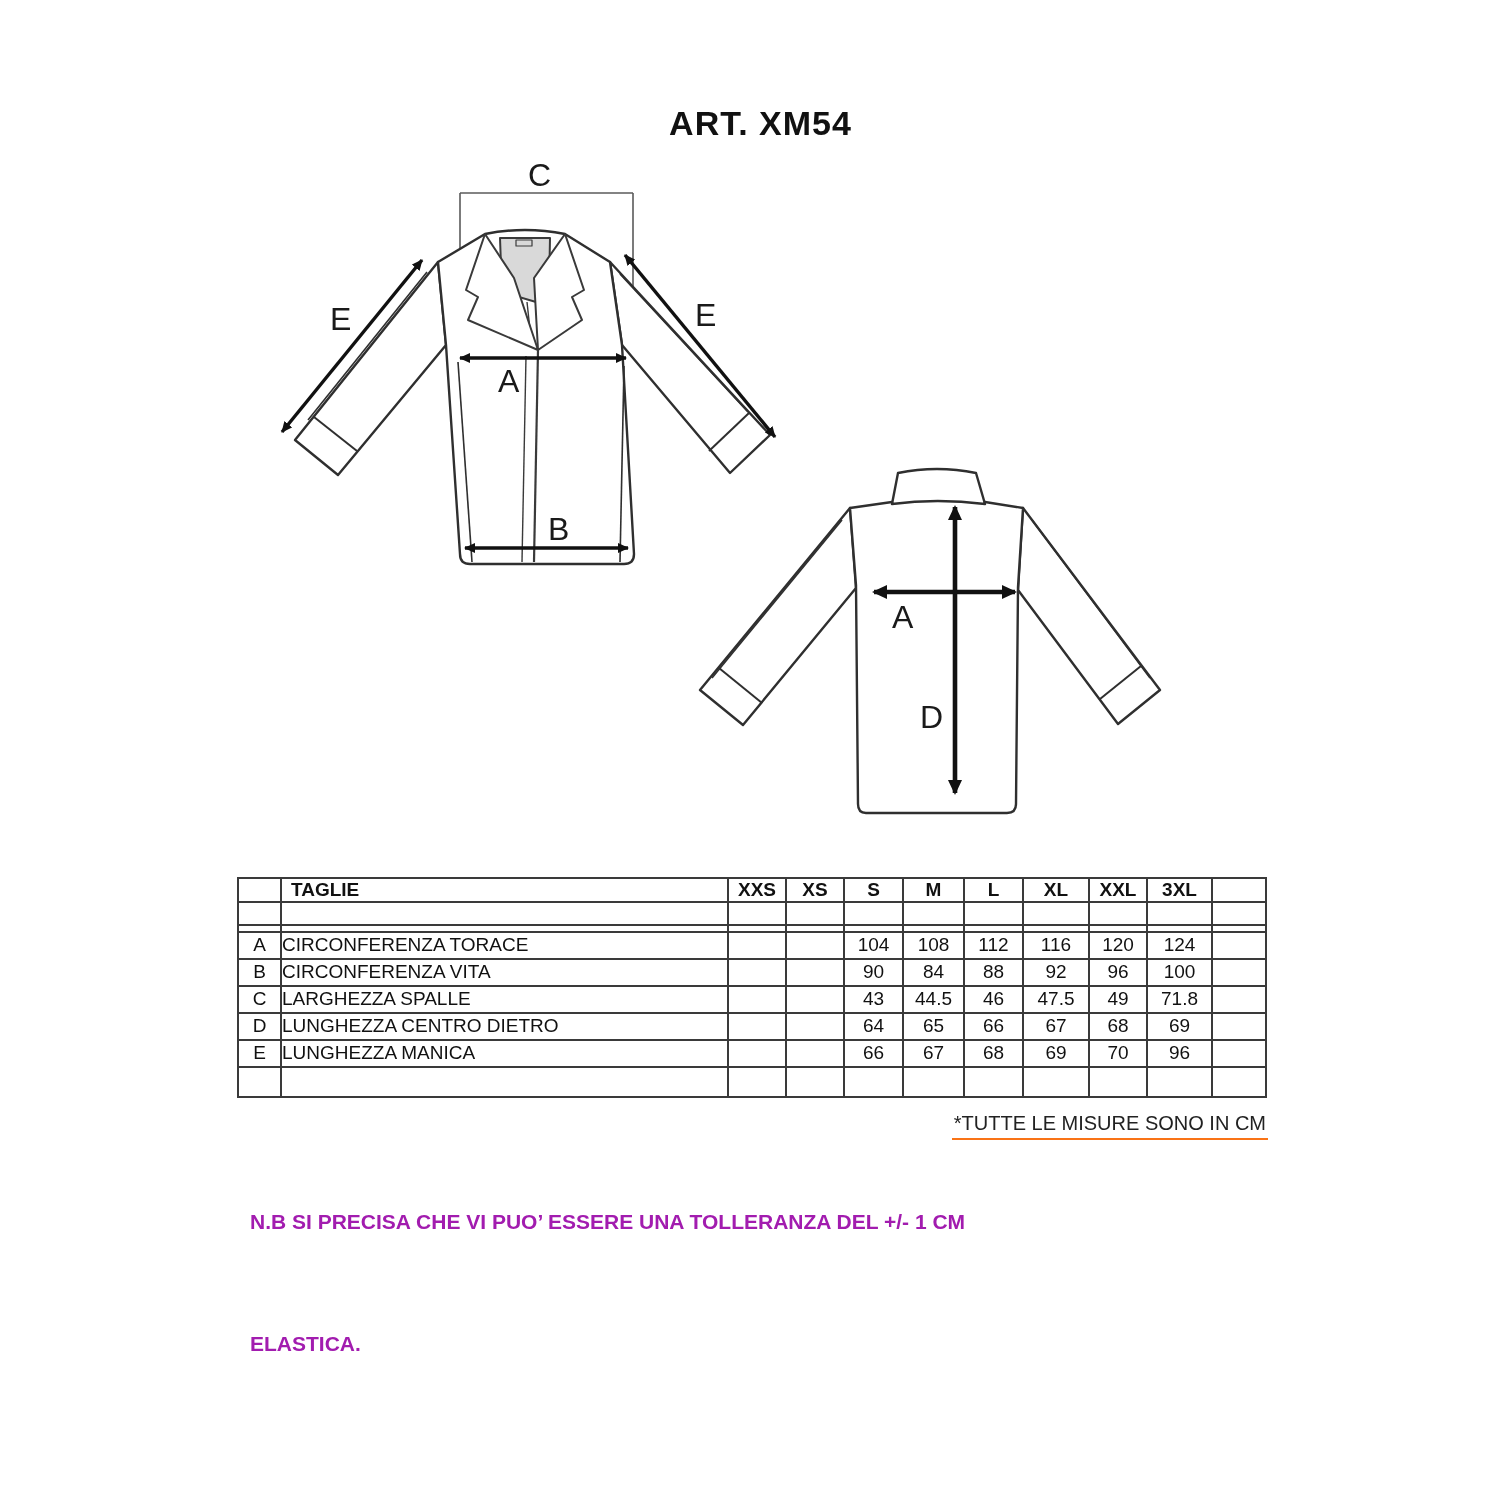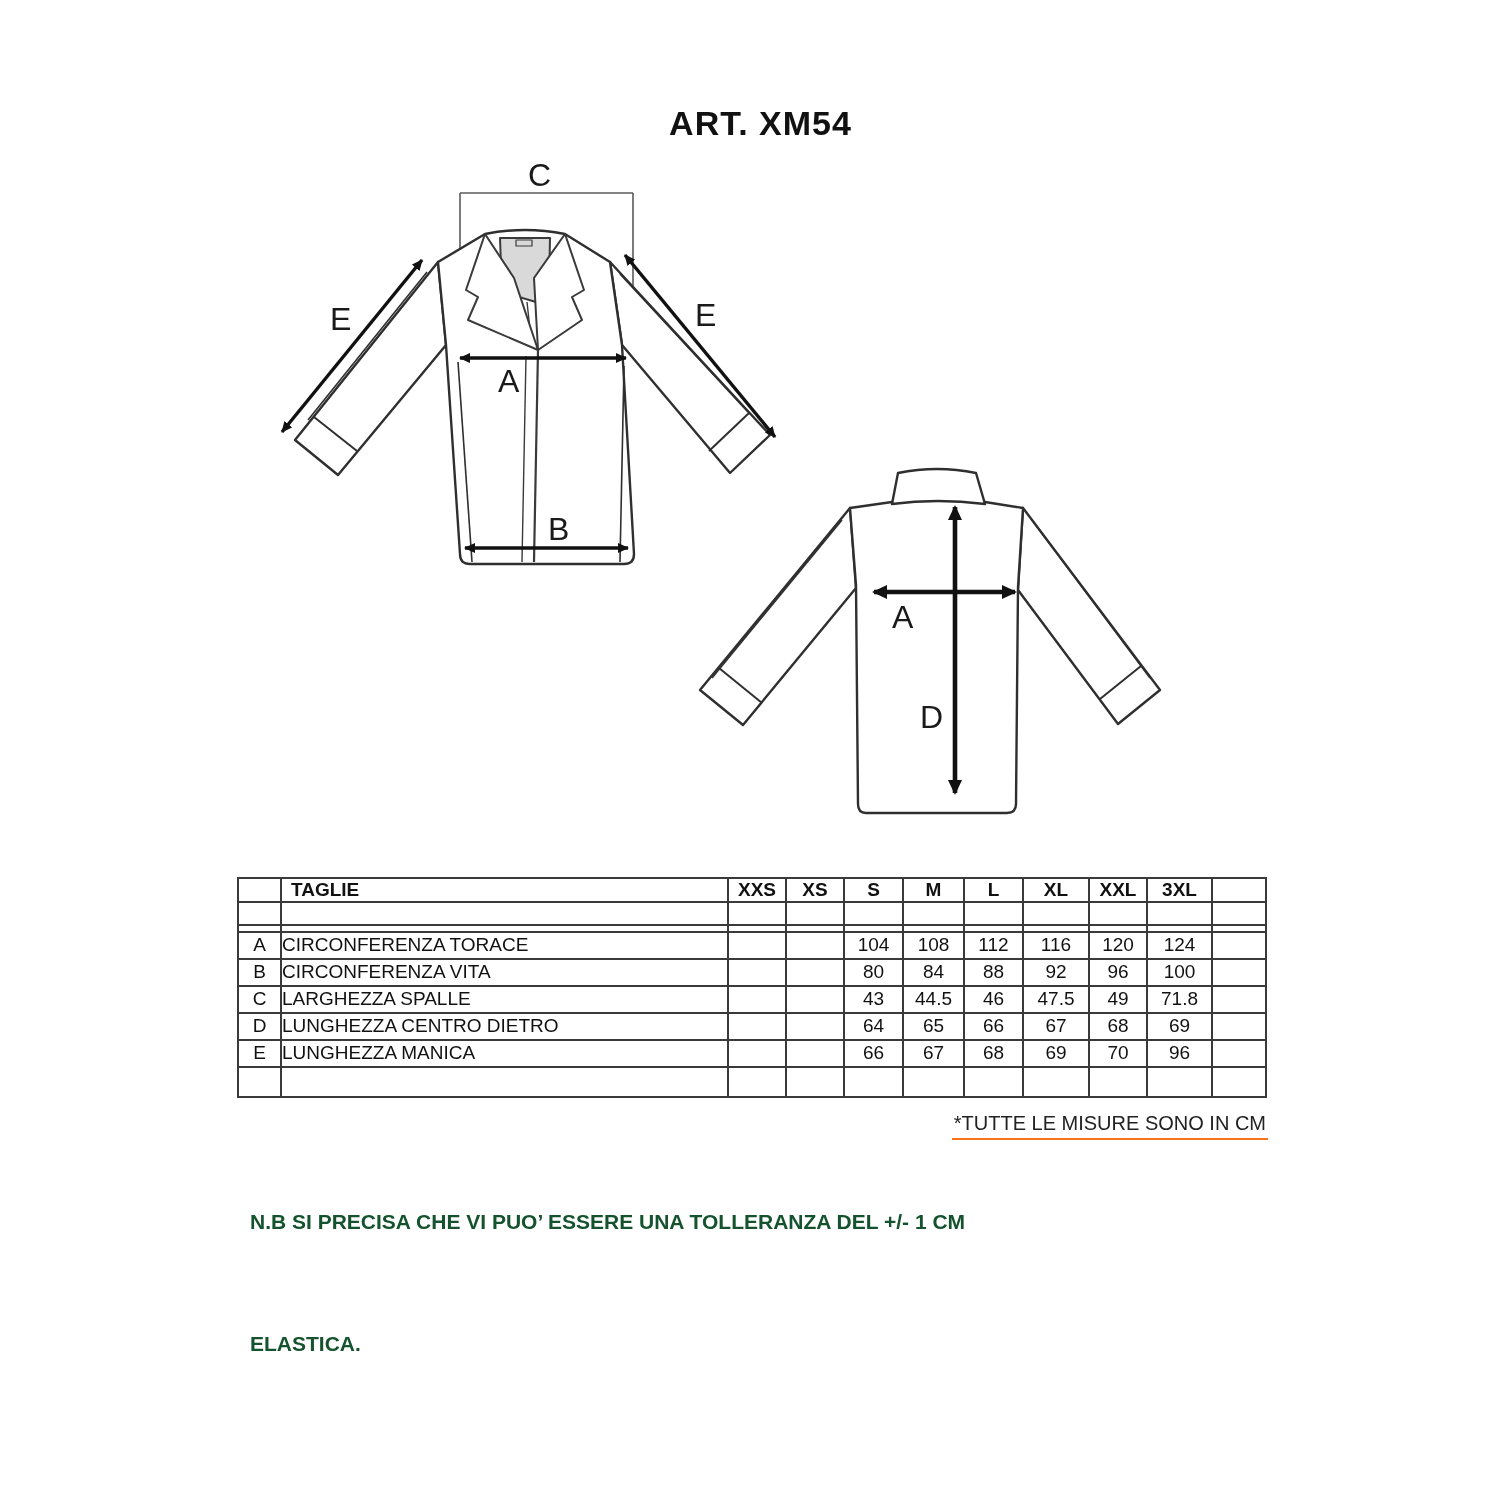--- a/index.html
+++ b/index.html
@@ -31,21 +31,21 @@
   tr.r-blank2{height:30px;}
   td.c-letter{text-align:center;}
   td.c-label{text-align:left;padding-left:9px;margin-top:37px;}
   td.c-val{text-align:center;}
 
   .units-footnote{
     position:absolute;top:1112px;right:237px;
     font-size:20px;color:#222;padding:0 2px 3px 2px;
     border-bottom:2px solid #f97316;
   }
-  .note{position:absolute;left:250px;font-size:21px;font-weight:bold;color:#14532d;}
+  .note{position:absolute;left:250px;font-size:21px;font-weight:bold;color:#a21caf;}
   .note-1{top:1210px;}
   .note-2{top:1264px;line-height:53px;}
 </style>
 </head>
 <body>
 
 <div class="canvas">
 
   <h1 class="page-title">ART. XM54</h1>
 
@@ -213,21 +213,21 @@
           <td class="c-val">116</td>
           <td class="c-val">120</td>
           <td class="c-val">124</td>
           <td class="c-val"></td>
         </tr>
         <tr class="r-data">
           <td class="c-letter">B</td>
           <td class="c-label">CIRCONFERENZA VITA</td>
           <td class="c-val"></td>
           <td class="c-val"></td>
-          <td class="c-val">80</td>
+          <td class="c-val">90</td>
           <td class="c-val">84</td>
           <td class="c-val">88</td>
           <td class="c-val">92</td>
           <td class="c-val">96</td>
           <td class="c-val">100</td>
           <td class="c-val"></td>
         </tr>
         <tr class="r-data">
           <td class="c-letter">C</td>
           <td class="c-label">LARGHEZZA SPALLE</td>

